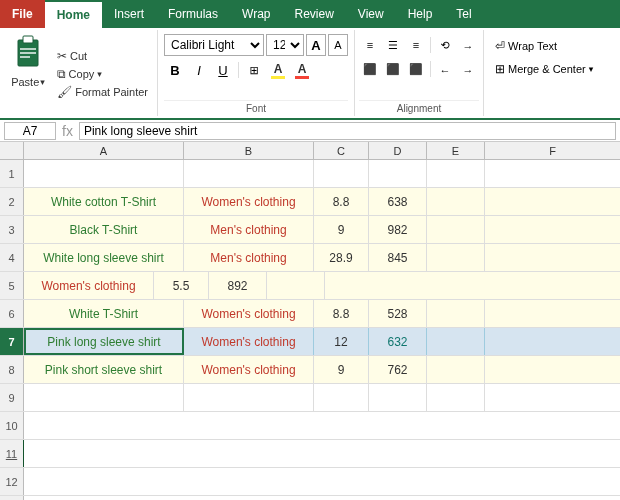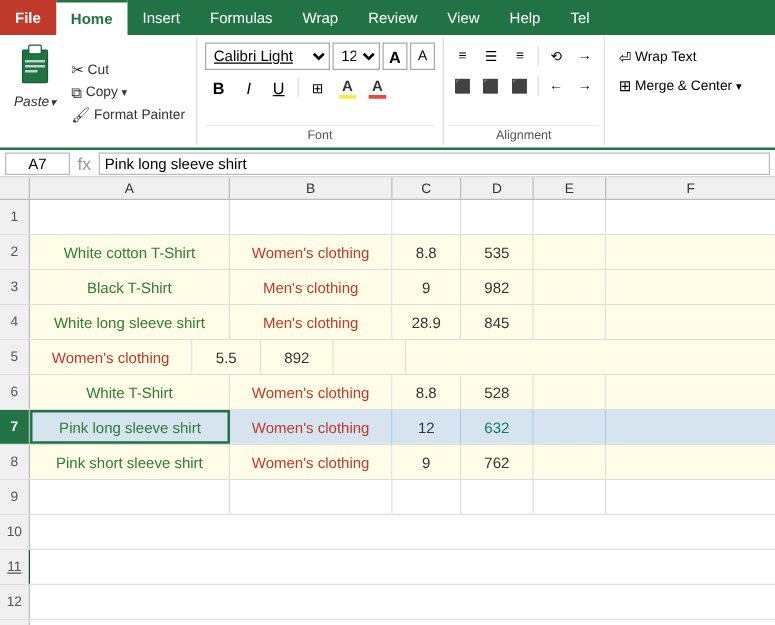--- a/index.html
+++ b/index.html
@@ -27,21 +27,21 @@
       <div style="width:36px; height:40px; position:relative; display:flex; align-items:flex-end; justify-content:center;">
 
         <svg width="36" height="42" viewBox="0 0 36 42">
           <rect x="8" y="6" width="20" height="26" rx="1" fill="#217346" stroke="#1a5c38" stroke-width="1"></rect>
           <rect x="13" y="2" width="10" height="7" rx="1" fill="#fff" stroke="#1a5c38" stroke-width="1"></rect>
           <rect x="10" y="14" width="16" height="2" fill="#fff" opacity="0.7"></rect>
           <rect x="10" y="18" width="16" height="2" fill="#fff" opacity="0.7"></rect>
           <rect x="10" y="22" width="10" height="2" fill="#fff" opacity="0.7"></rect>
         </svg>
       </div>
-      <div style="font-size:11px; color:#333; cursor:pointer; display:flex; align-items:center; gap:1px;font-style:italic;">
+      <div style="font-size:11px; color:#333; cursor:pointer; display:flex; align-items:center; gap:1px;">
         <span>Paste</span>
         <span style="font-size:9px;">▾</span>
       </div>
     </div>
     <div style="display:flex; flex-direction:column; justify-content:center; gap:2px; padding:2px 2px;">
       <div style="display:flex; align-items:center; gap:3px; padding:1px 3px; cursor:pointer; font-size:11px; color:#333;">
         <span style="font-size:12px;">✂</span>
         <span>Cut</span>
       </div>
       <div style="display:flex; align-items:center; gap:3px; padding:1px 3px; cursor:pointer; font-size:11px; color:#333;">
@@ -52,21 +52,21 @@
       <div style="display:flex; align-items:center; gap:3px; padding:1px 3px; cursor:pointer; font-size:11px; color:#333;">
         <span style="font-size:12px;">🖌</span>
         <span>Format Painter</span>
       </div>
     </div>
 
   </div>
 
   <div style="border-right:1px solid #ddd; padding:4px 6px 2px 6px; display:flex; flex-direction:column; min-width:175px; position:relative;">
     <div style="display:flex; gap:2px; margin-bottom:3px; align-items:center;">
-      <select style="border:1px solid #aaa; padding:1px 2px; font-size:12px; height:22px; min-width:100px; background:#fff;text-decoration:underline;">
+      <select style="border:1px solid #aaa; padding:1px 2px; font-size:12px; height:22px; min-width:100px; background:#fff;">
         <option>Calibri Light</option>
       </select>
       <select style="border:1px solid #aaa; padding:1px 2px; font-size:12px; height:22px; width:38px; background:#fff;">
         <option>12</option>
       </select>
       <button style="border:1px solid #aaa; background:#fff; width:20px; height:22px; cursor:pointer; font-size:13px; font-weight:bold;">A</button>
       <button style="border:1px solid #aaa; background:#fff; width:20px; height:22px; cursor:pointer; font-size:11px;">A</button>
     </div>
     <div style="display:flex; gap:2px; align-items:center;">
       <button style="border:1px solid transparent; background:#fff; width:22px; height:22px; cursor:pointer; font-size:13px; font-weight:bold;">B</button>
@@ -147,21 +147,21 @@
     <div style="width:58px; min-width:58px; border-right:1px solid #ddd; background:#fff;"></div>
     <div style="width:58px; min-width:58px; border-right:1px solid #ddd; background:#fff;"></div>
     <div style="flex:1; background:#fff;"></div>
   </div>
 
   <div style="display:flex; border-bottom:1px solid #ddd; height:28px;">
     <div style="width:24px; min-width:24px; display:flex; align-items:center; justify-content:center; font-size:11px; color:#555; background:#f0f0f0; border-right:1px solid #bbb;">2</div>
     <div style="width:160px; min-width:160px; border-right:1px solid #ddd; background:#fffde7; display:flex; align-items:center; justify-content:center; font-size:12px; color:#2e7d32; padding:0 4px;">White cotton T-Shirt</div>
     <div style="width:130px; min-width:130px; border-right:1px solid #ddd; background:#fffde7; display:flex; align-items:center; justify-content:center; font-size:12px; color:#c0392b;">Women's clothing</div>
     <div style="width:55px; min-width:55px; border-right:1px solid #ddd; background:#fffde7; display:flex; align-items:center; justify-content:center; font-size:12px; color:#333;">8.8</div>
-    <div style="width:58px; min-width:58px; border-right:1px solid #ddd; background:#fffde7; display:flex; align-items:center; justify-content:center; font-size:12px; color:#333;">535</div>
+    <div style="width:58px; min-width:58px; border-right:1px solid #ddd; background:#fffde7; display:flex; align-items:center; justify-content:center; font-size:12px; color:#333;">638</div>
     <div style="width:58px; min-width:58px; border-right:1px solid #ddd; background:#fffde7;"></div>
     <div style="flex:1; background:#fffde7;"></div>
   </div>
 
   <div style="display:flex; border-bottom:1px solid #ddd; height:28px;">
     <div style="width:24px; min-width:24px; display:flex; align-items:center; justify-content:center; font-size:11px; color:#555; background:#f0f0f0; border-right:1px solid #bbb;">3</div>
     <div style="width:160px; min-width:160px; border-right:1px solid #ddd; background:#fffde7; display:flex; align-items:center; justify-content:center; font-size:12px; color:#2e7d32; padding:0 4px;">Black T-Shirt</div>
     <div style="width:130px; min-width:130px; border-right:1px solid #ddd; background:#fffde7; display:flex; align-items:center; justify-content:center; font-size:12px; color:#c0392b;">Men's clothing</div>
     <div style="width:55px; min-width:55px; border-right:1px solid #ddd; background:#fffde7; display:flex; align-items:center; justify-content:center; font-size:12px; color:#333;">9</div>
     <div style="width:58px; min-width:58px; border-right:1px solid #ddd; background:#fffde7; display:flex; align-items:center; justify-content:center; font-size:12px; color:#333;">982</div>

